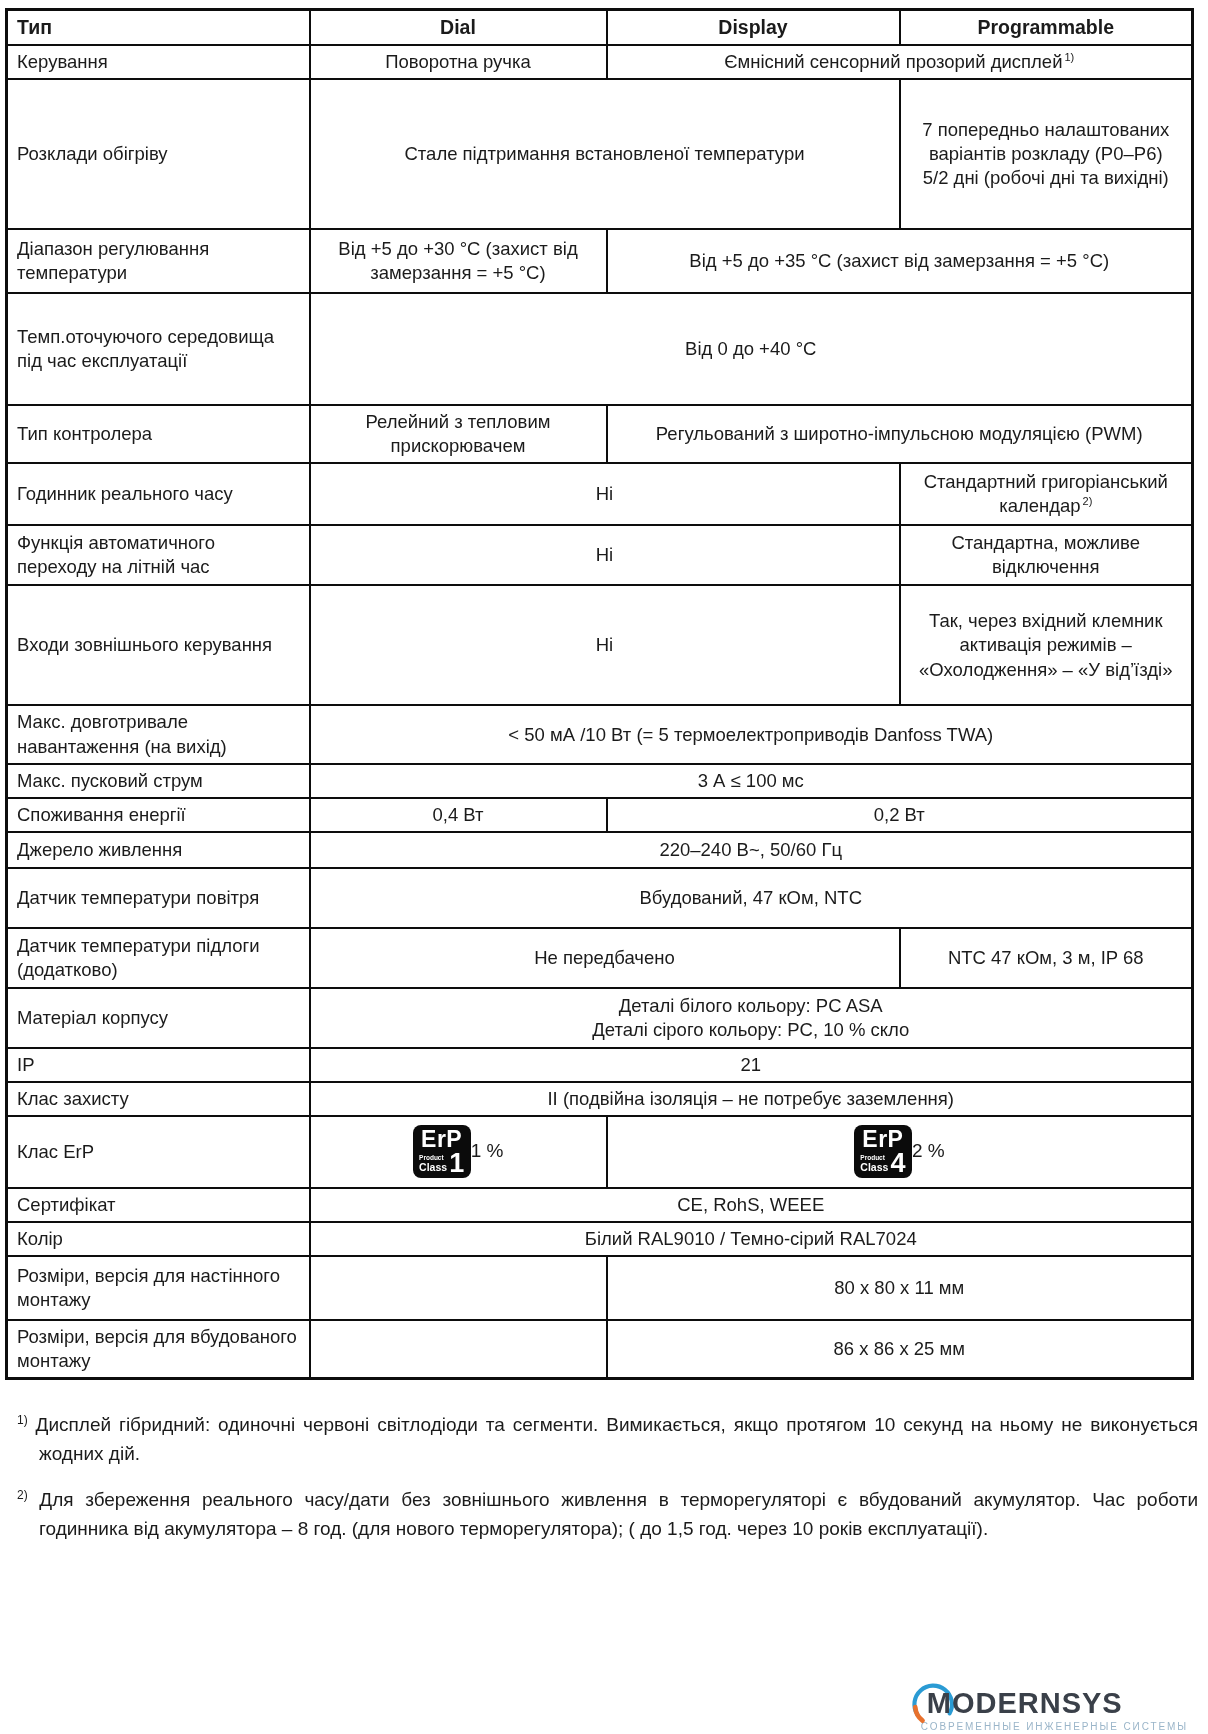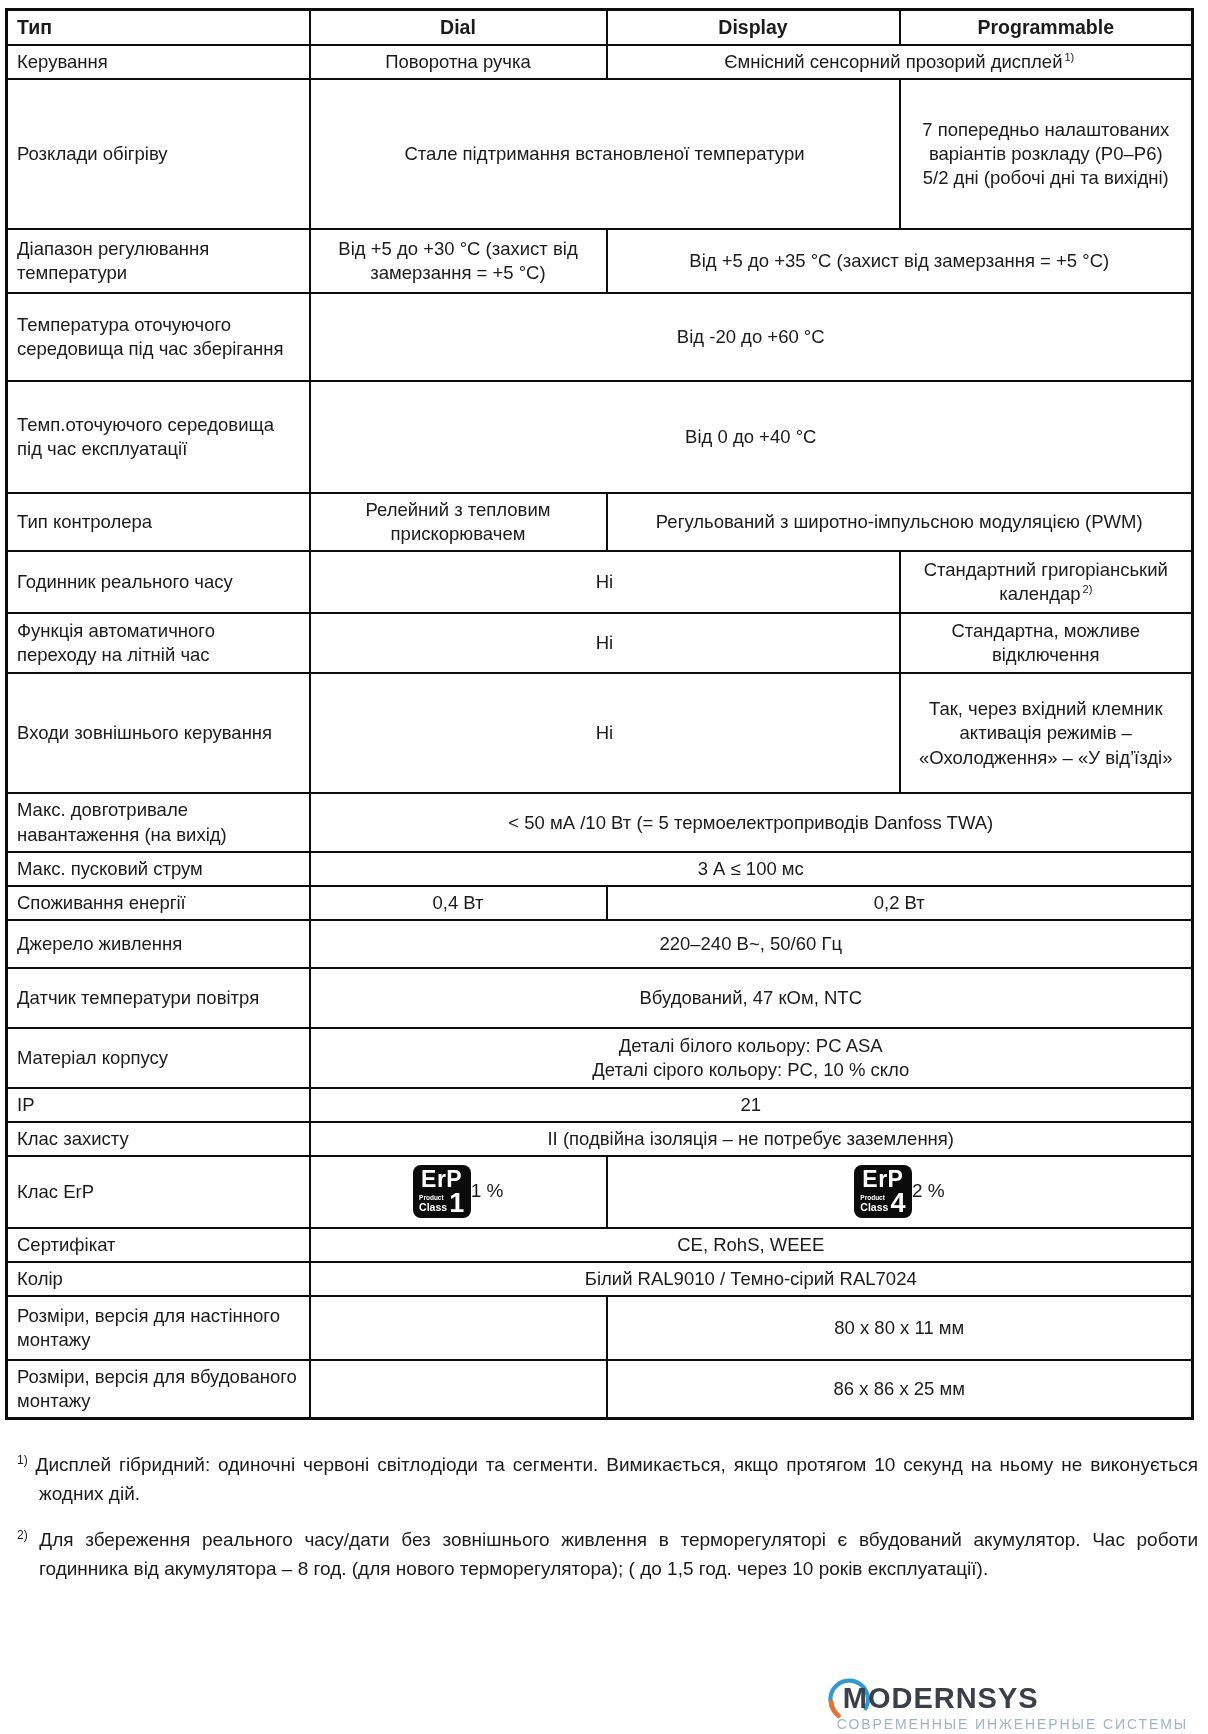--- a/index.html
+++ b/index.html
@@ -54,21 +54,21 @@
 
   
   .logo{position:absolute;right:20px;bottom:2px;}
   .logo-main{position:relative;display:inline-block;padding-left:6px;}
   .logo-icon{position:absolute;left:-12px;top:-9px;width:50px;height:50px;}
   .logo-word{
     position:relative;font-weight:bold;font-size:29px;letter-spacing:1px;
     color:#3a4049;line-height:1.1;
   }
   .logo-tagline{
-    font-size:14px;letter-spacing:1.9px;color:#9ab5c9;
+    font-size:10px;letter-spacing:1.9px;color:#9ab5c9;
     text-align:right;margin-top:1px;white-space:nowrap;
   }
 </style>
 </head>
 <body>
 
 <table class="spec">
   <colgroup>
       <col class="c0">
       <col class="c1">
@@ -96,24 +96,20 @@
     <td class="pre">7 попередньо налаштованих варіантів розкладу (P0–P6)
 5/2 дні (робочі дні та вихідні)</td>
   </tr>
 
   <tr style="height:64px">
     <td class="label">Діапазон регулювання температури</td>
     <td>Від +5 до +30 °C (захист від замерзання = +5 °C)</td>
     <td colspan="2">Від +5 до +35 °C (захист від замерзання = +5 °C)</td>
   </tr>
 
-  <tr style="height:88px">
-    <td class="label">Температура оточуючого середовища під час зберігання</td>
-    <td colspan="3">Від -20 до +60 °C</td>
-  </tr>
 
   <tr style="height:112px">
     <td class="label">Темп.оточуючого середовища під час експлуатації</td>
     <td colspan="3">Від 0 до +40 °C</td>
   </tr>
 
   <tr style="height:58px">
     <td class="label">Тип контролера</td>
     <td>Релейний з тепловим прискорювачем</td>
     <td colspan="2">Регульований з широтно-імпульсною модуляцією (PWM)</td>
@@ -146,30 +142,35 @@
     <td class="label">Макс. пусковий струм</td>
     <td colspan="3">3 А ≤ 100 мс</td>
   </tr>
 
   <tr style="height:34px">
     <td class="label">Споживання енергії</td>
     <td>0,4 Вт</td>
     <td colspan="2">0,2 Вт</td>
   </tr>
 
-  <tr style="height:48px">
+  <tr style="height:36px">
     <td class="label">Джерело живлення</td>
     <td colspan="3">220–240 В~, 50/60 Гц</td>
   </tr>
 
   <tr style="height:60px">
     <td class="label">Датчик температури повітря</td>
     <td colspan="3">Вбудований, 47 кОм, NTC</td>
   </tr>
 
+  <tr style="height:60px">
+    <td class="label">Датчик температури підлоги (додатково)</td>
+    <td colspan="2">Не передбачено</td>
+    <td>NTC 47 кОм, 3 м, IP 68</td>
+  </tr>
 
   <tr style="height:60px">
     <td class="label">Матеріал корпусу</td>
     <td colspan="3" class="pre">Деталі білого кольору: PC ASA
 Деталі сірого кольору: PC, 10 % скло</td>
   </tr>
 
   <tr style="height:32px">
     <td class="label">IP</td>
     <td colspan="3">21</td>

